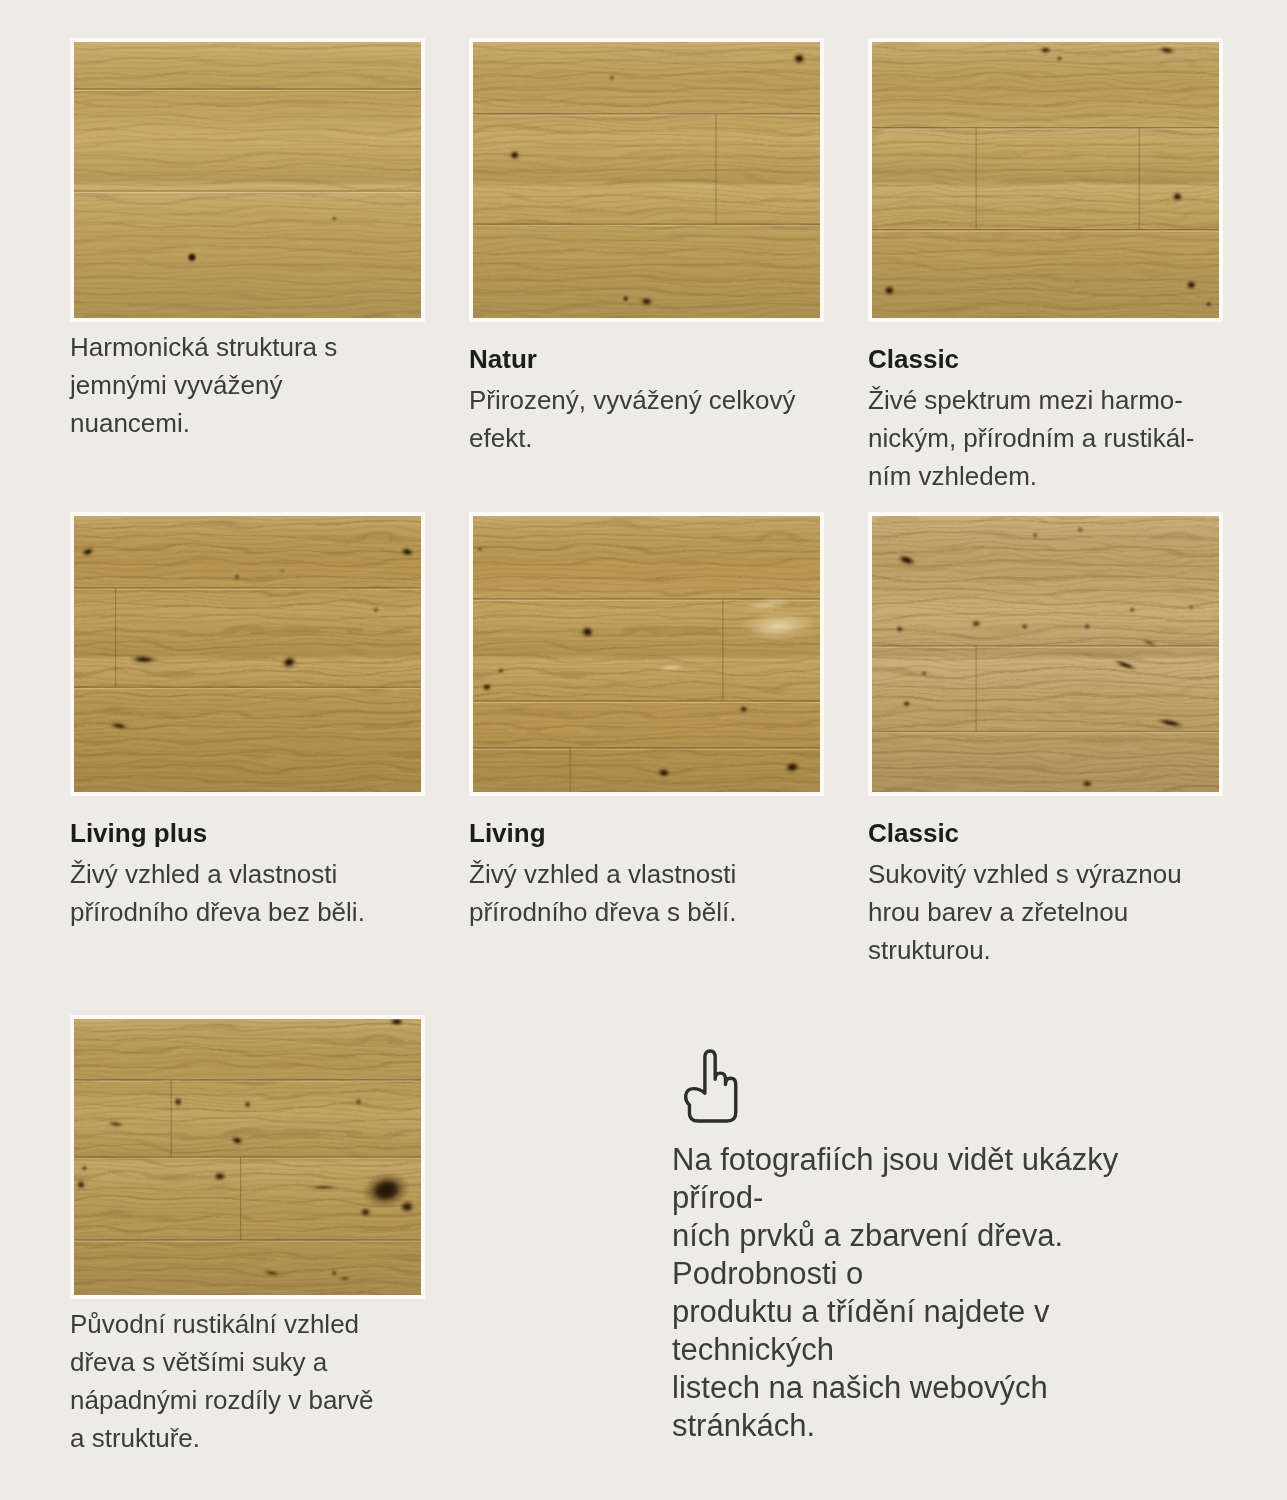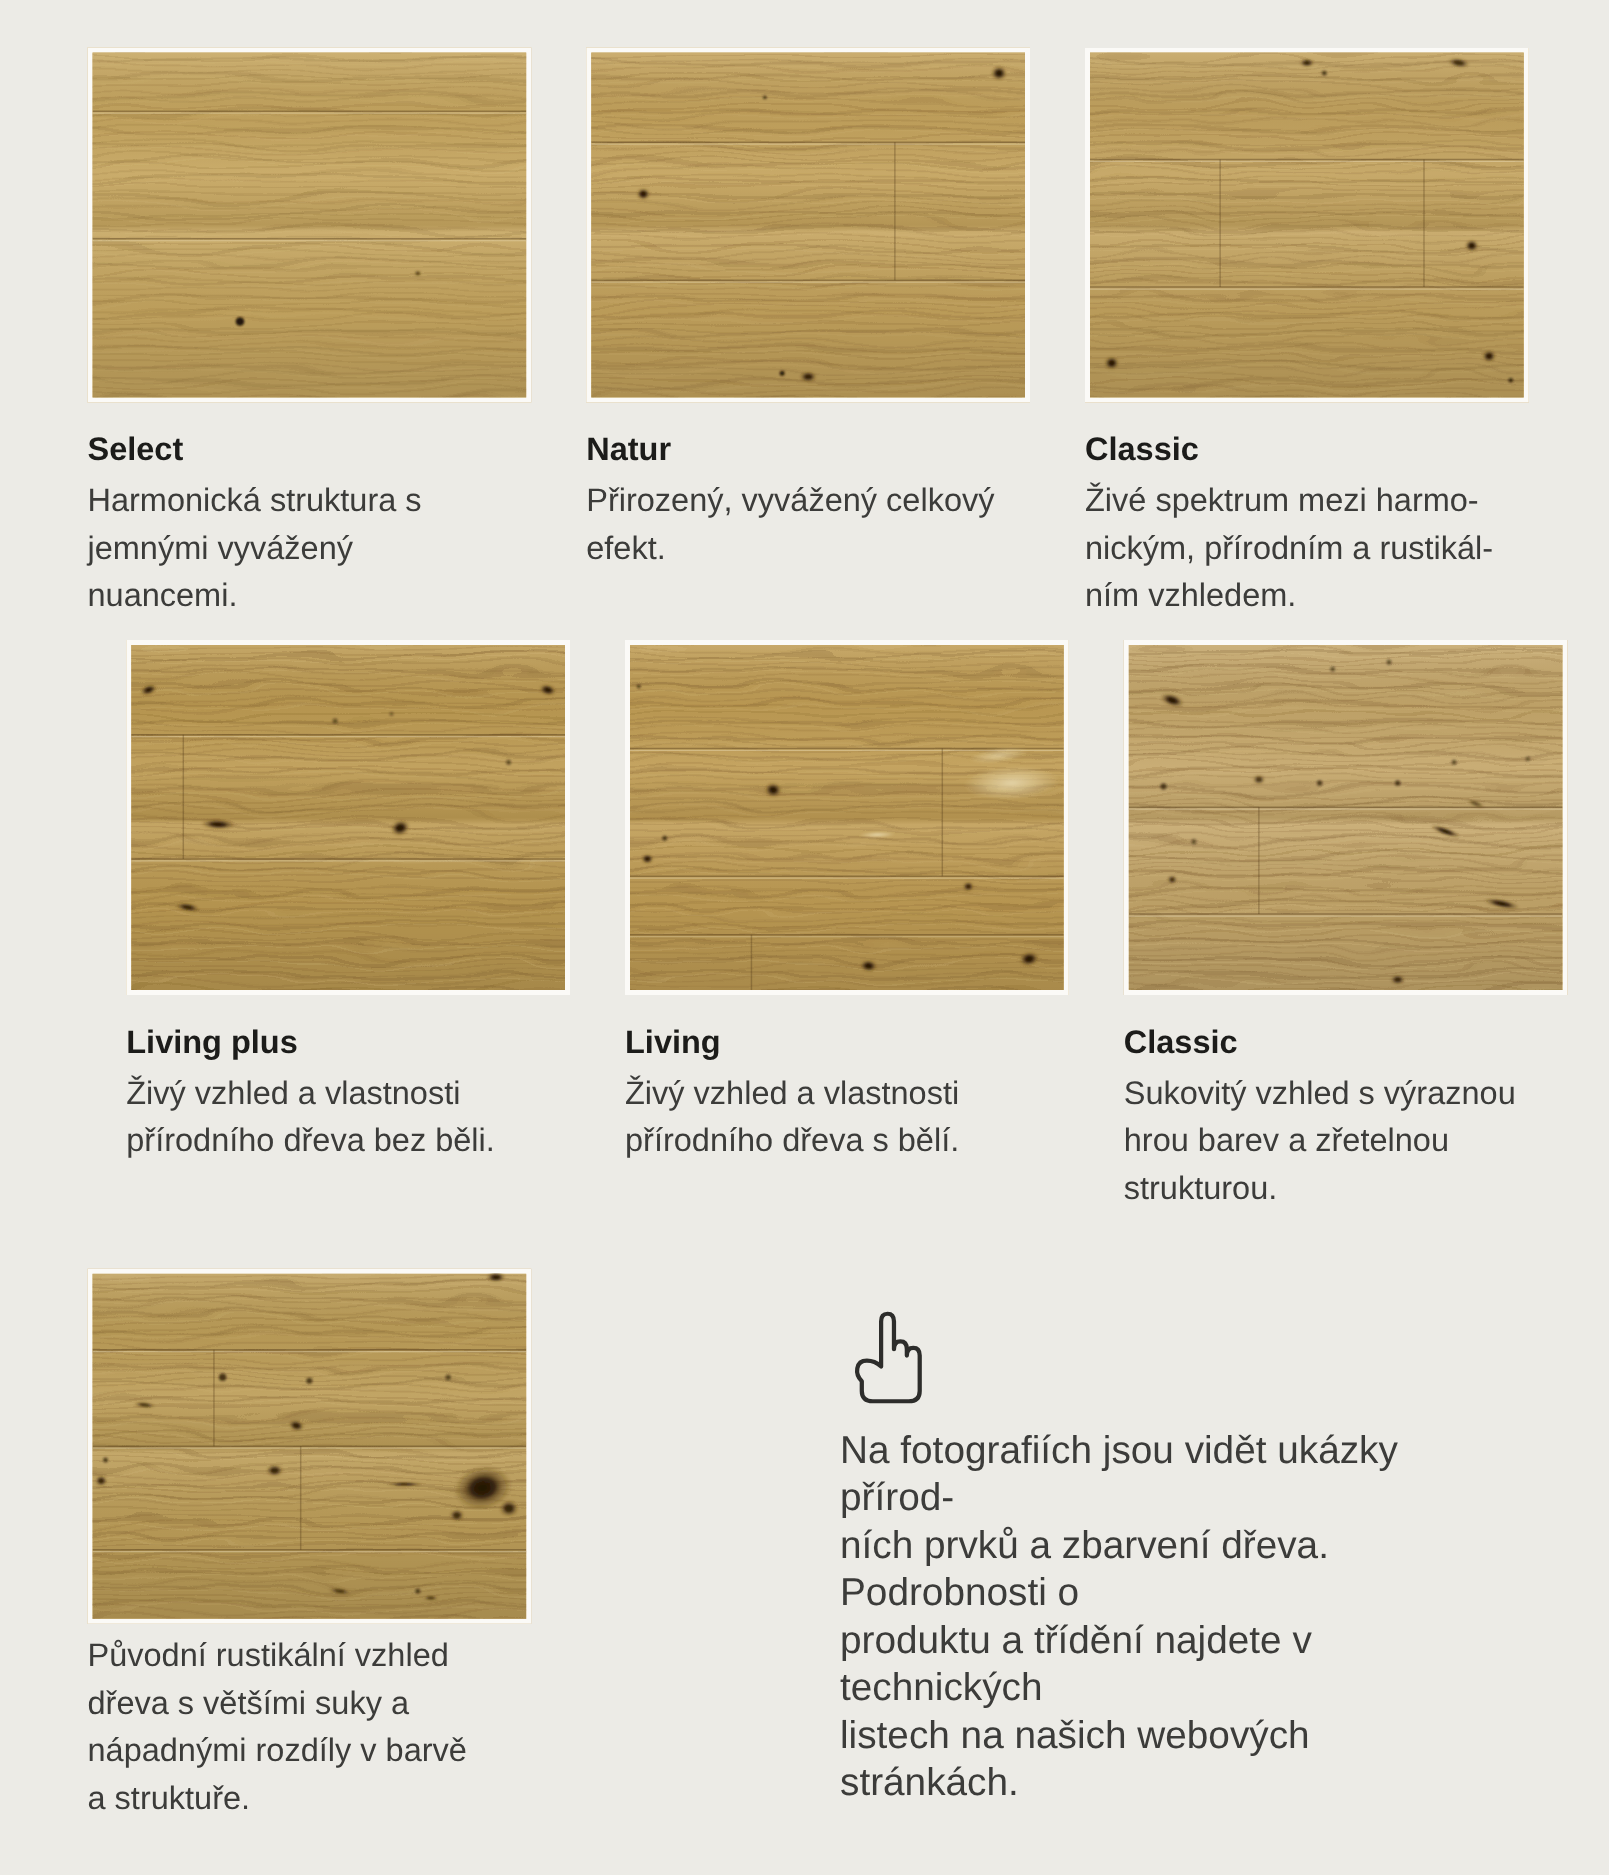--- a/index.html
+++ b/index.html
@@ -6,21 +6,21 @@
   body{
     width:1287px;height:1500px;overflow:hidden;
     background:#ecebe6;
     font-family:"Liberation Sans","DejaVu Sans",sans-serif;
     color:#3c3c3a;
   }
   .defs-svg{position:absolute;width:0;height:0;overflow:hidden;}
   main{padding:38px 0 0 70px;}
   .row{display:flex;column-gap:44px;align-items:flex-start;}
   .row-1{height:474px;}
-  .row-2{height:503px;margin-left:31px;}
+  .row-2{height:503px;}
   .row-3{position:relative;}
   figure.card{margin:0;width:355px;}
   .frame{
     width:355px;height:284px;box-sizing:border-box;
     border:4px solid #fbfaf7;background:#c5a55f;
   }
   svg.wood{width:100%;height:100%;display:block;}
   h3.grade-title{
     margin:21px 0 0;font-size:26px;line-height:32px;
     font-weight:bold;color:#1c1c1a;
@@ -108,21 +108,20 @@
             <line x1="0" y1="48.45" x2="356" y2="48.45" stroke="rgba(70,48,18,.38)" stroke-width="1.2"></line>
             <line x1="0" y1="50.050000000000004" x2="356" y2="50.050000000000004" stroke="rgba(255,248,228,.3)" stroke-width="1"></line>
             <line x1="0" y1="153.9" x2="356" y2="153.9" stroke="rgba(70,48,18,.38)" stroke-width="1.2"></line>
             <line x1="0" y1="155.5" x2="356" y2="155.5" stroke="rgba(255,248,228,.3)" stroke-width="1"></line>
             <g filter="url(#soften)">
               <circle cx="121.04" cy="222.3" r="3.5" fill="#231507" opacity="1"></circle>
               <ellipse cx="267" cy="182.4" rx="3" ry="2.5" opacity="0.7" fill="url(#knotG)" transform="rotate(0 267 182.4)"></ellipse>
             </g>
           </svg>
       </div>
-      <h3 class="grade-title">Select</h3>
       <p class="grade-desc">Harmonická struktura s
 jemnými vyvážený
 nuancemi.</p>
     </figure>
     <figure class="card">
       <div class="frame">
         <svg class="wood" viewBox="0 0 356 285" preserveAspectRatio="none">
             <rect x="0" y="0" width="356" height="285" fill="#c4a35d"></rect>
             <rect x="0" y="0" width="356" height="285" fill="url(#bandGrad)"></rect>
             <g filter="url(#g2)" opacity="0.5">

